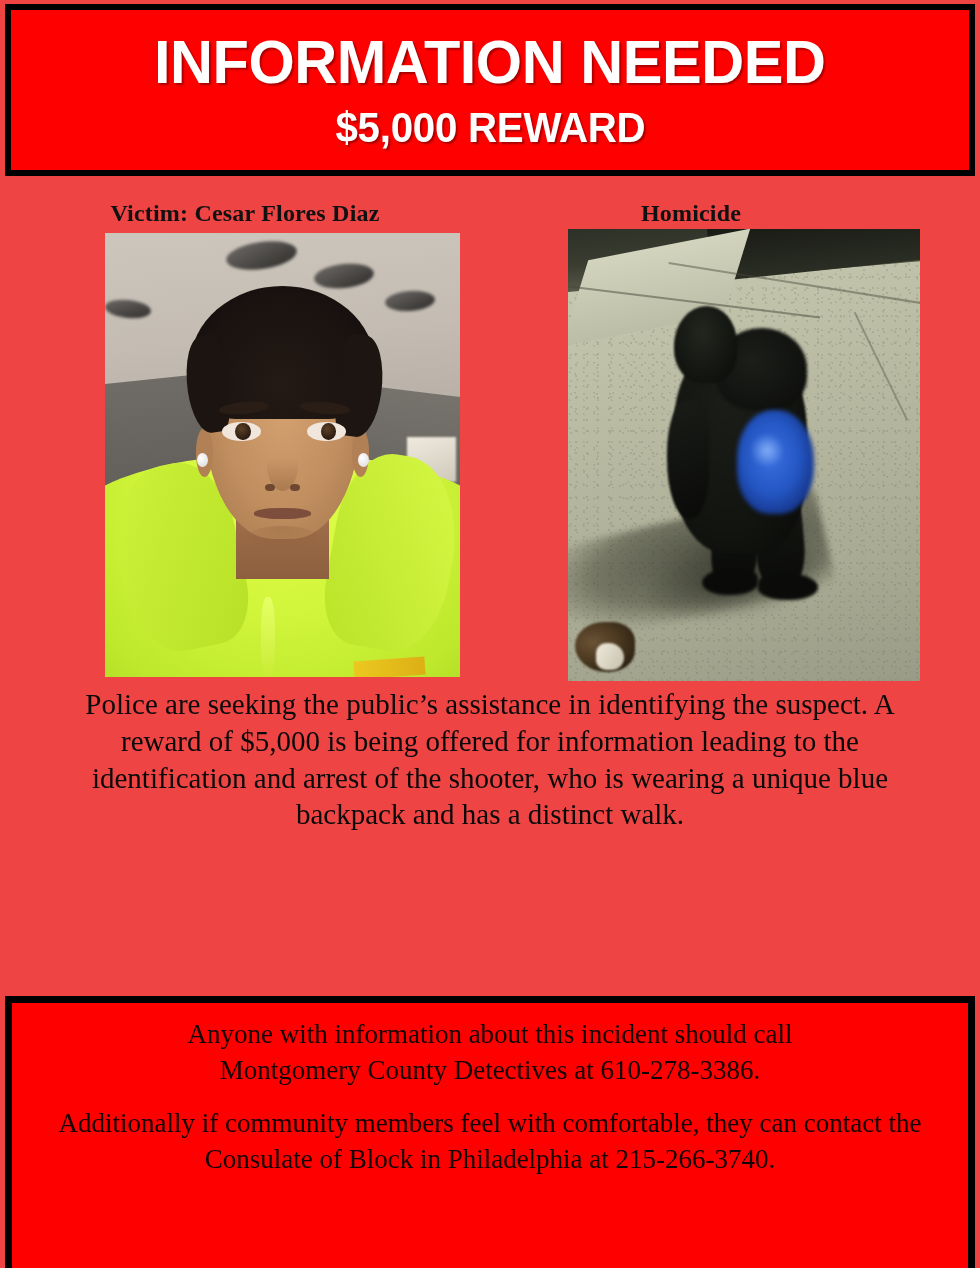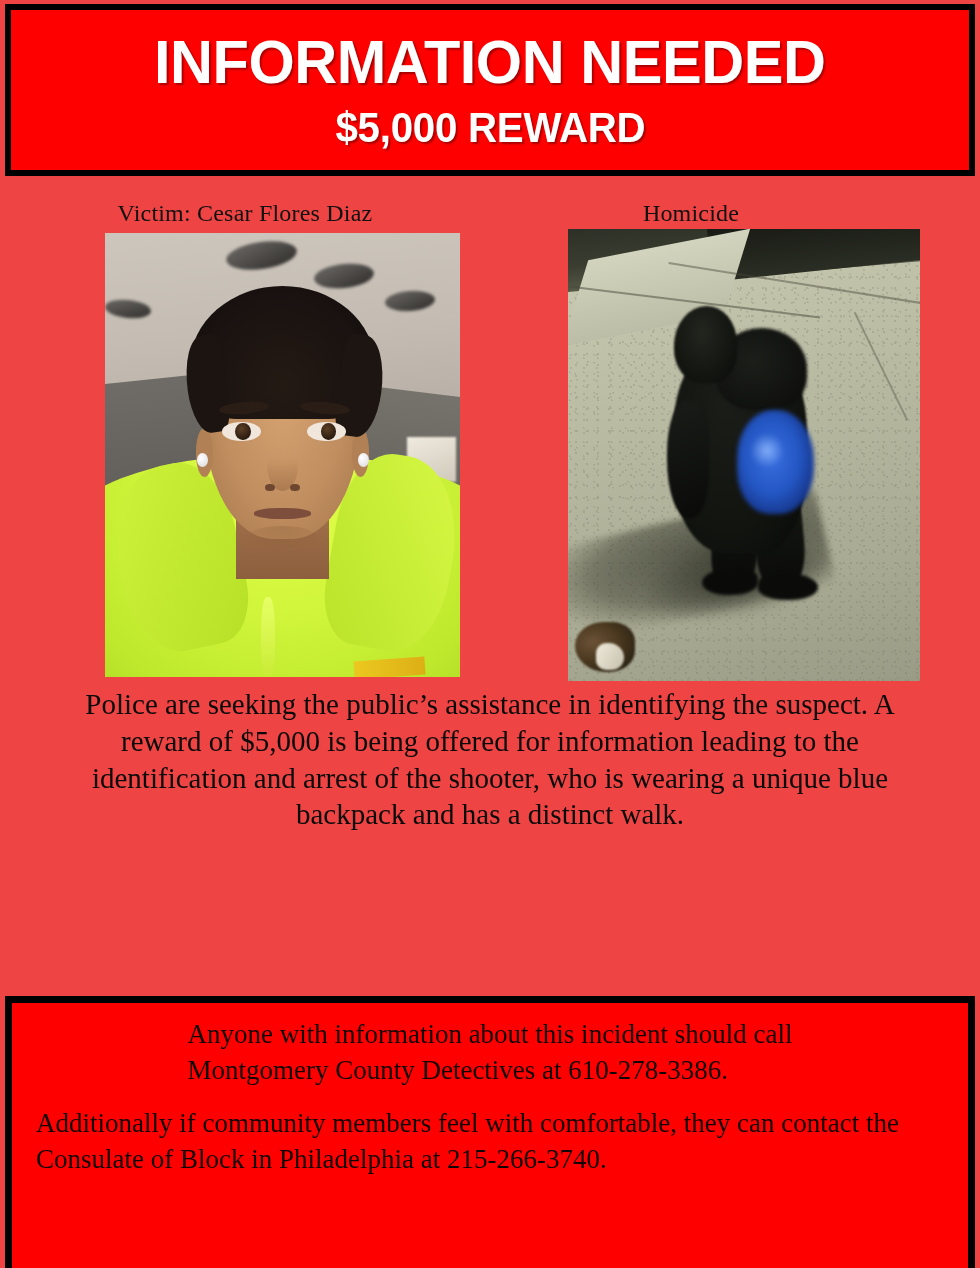--- a/index.html
+++ b/index.html
@@ -89,21 +89,21 @@
     box-sizing: border-box;
   }
   .label-suspect {
     width: 510px;
     text-align: center;
     padding-right: 68px;
     box-sizing: border-box;
   }
   .photo-label-text {
     font-family: "Liberation Serif", serif;
-    font-weight: normal;
+    font-weight: bold;
     font-size: 24px;
     color: #111111;
     letter-spacing: 0.2px;
     white-space: nowrap;
   }
 
   
   .photos {
     position: relative;
     height: 455px;
@@ -410,21 +410,21 @@
     border: 7px solid #000000;
     border-bottom: none;
     box-sizing: border-box;
     display: flex;
     flex-direction: column;
     align-items: center;
     justify-content: flex-start;
     padding-top: 14px;
   }
   .bb-block {
-    text-align: left;
+    text-align: center;
     padding: 0 24px;
     font-family: "Liberation Serif", serif;
     font-size: 27px;
     line-height: 1.33;
     color: #120404;
   }
   .bb-block.second { margin-top: 17px; }
   .bb-block b { font-weight: normal; }
 </style>
 </head>

